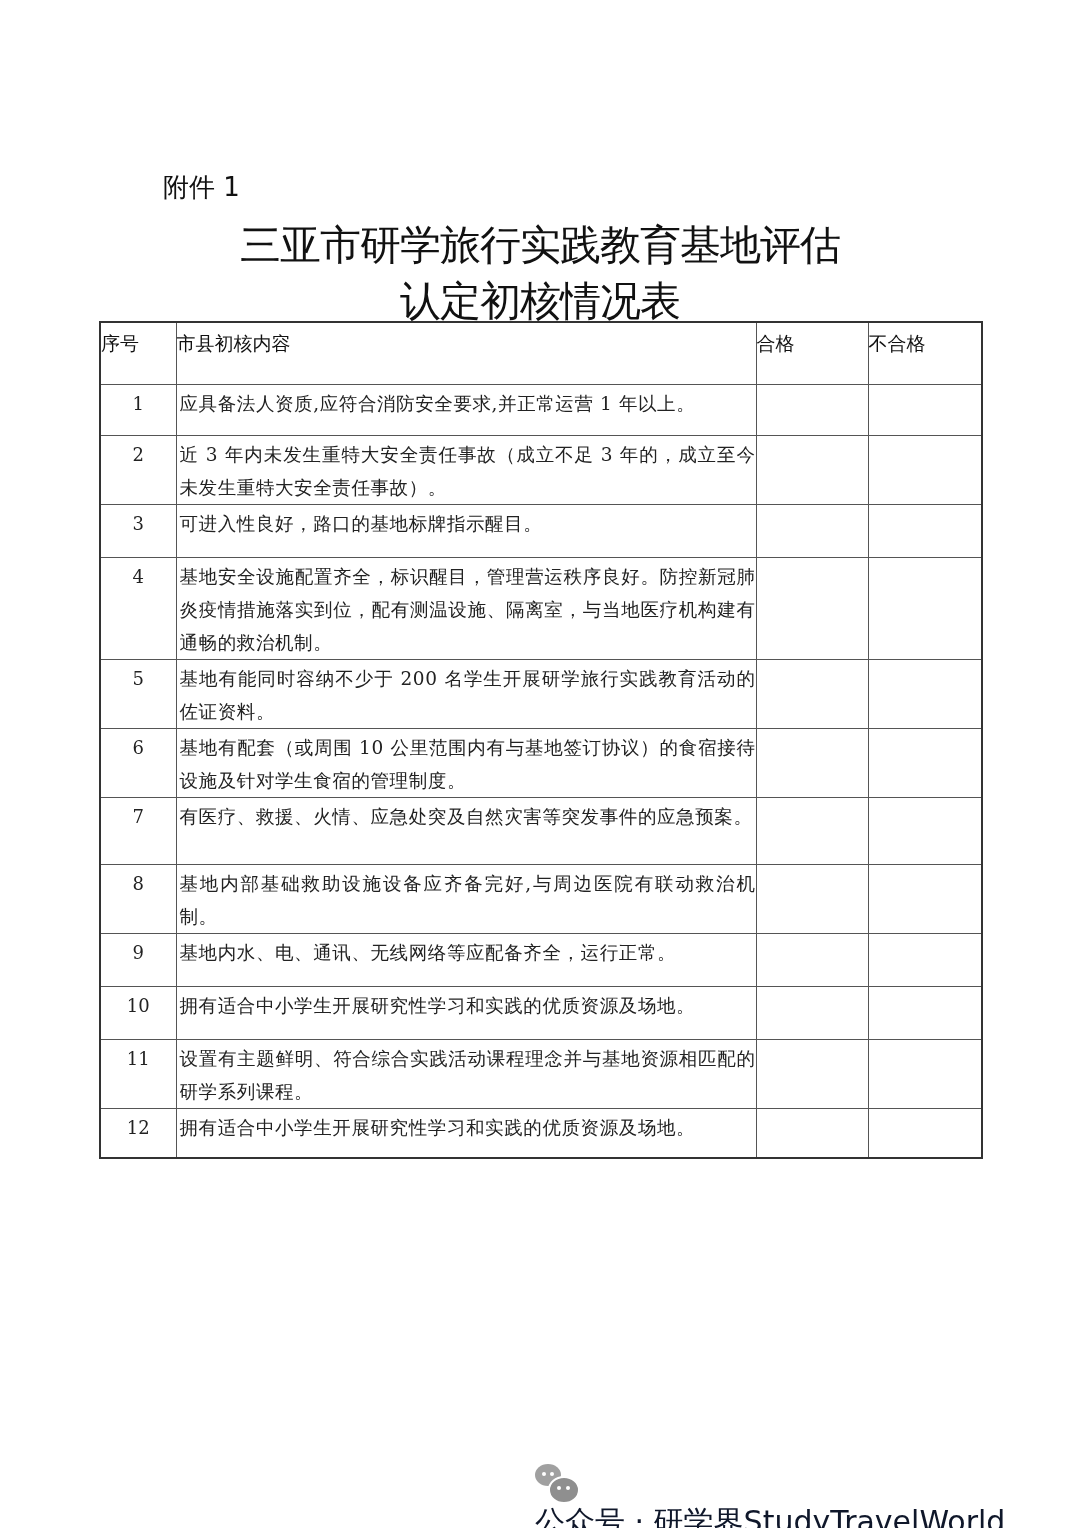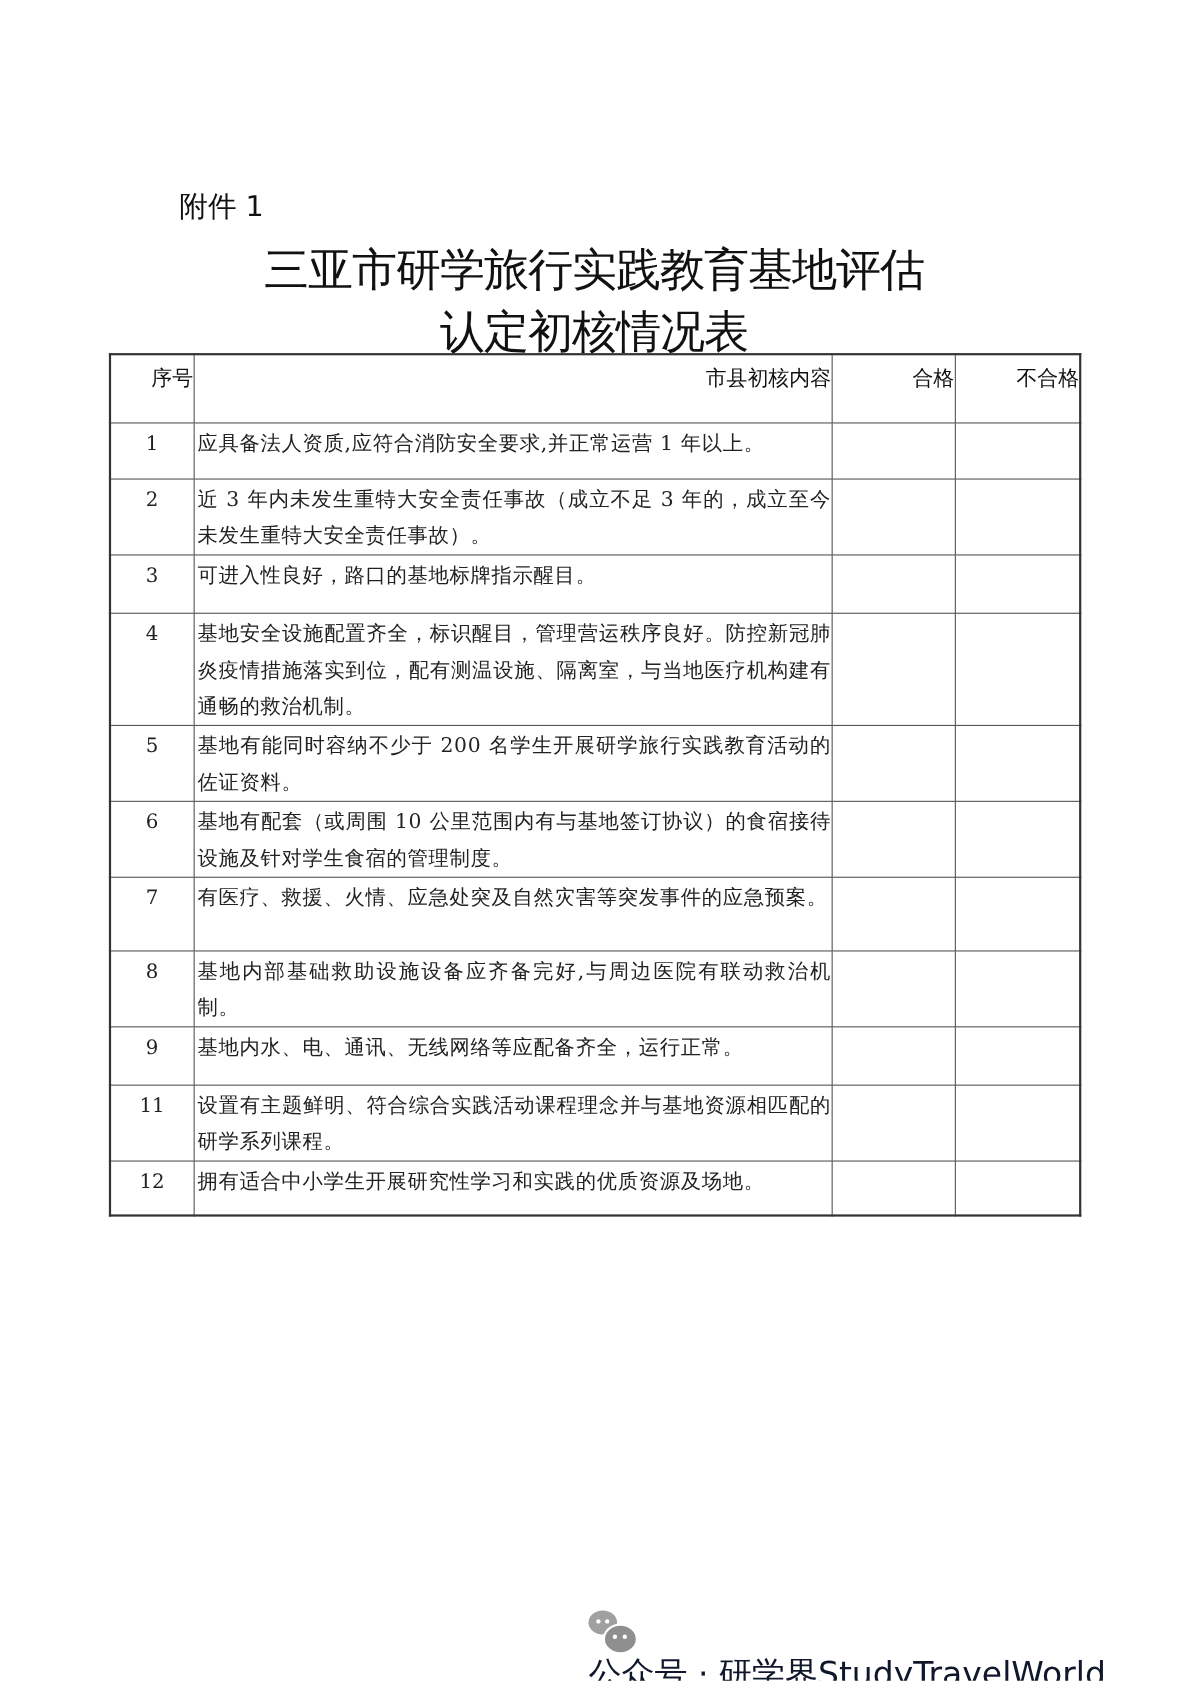--- a/index.html
+++ b/index.html
@@ -21,21 +21,21 @@
     position: absolute; left: 99px; top: 321px; width: 882px;
     border-collapse: collapse; table-layout: fixed;
     font-family: "DejaVu Serif", "Liberation Serif", serif;
   }
   table.form td, table.form th {
     border: 1.5px solid #555; padding: 0; vertical-align: top;
   }
   table.form { border: 2px solid #333; }
   th {
     font-family: "DejaVu Sans", sans-serif; font-weight: normal; font-size: 19px;
-    height: 53px; vertical-align: top; padding-top: 8px !important; text-align: right;
+    height: 53px; vertical-align: top; padding-top: 8px !important; text-align: left;
   }
   td.num { text-align: center; font-size: 18px; padding-top: 8px !important; color: #222; }
   td.content {
     font-size: 18.5px; line-height: 33px; padding: 2px 0 0 3px !important; color: #222;
     letter-spacing: 0.6px; text-align: justify;
   }
   .watermark {
     position: absolute; left: 535px; top: 1462px; display: flex; align-items: flex-start;
     color: #0f172a; font-size: 30px; font-family: "DejaVu Sans", sans-serif; flex-direction: column;
   }
@@ -115,20 +115,26 @@
         <td class="content">基地内部基础救助设施设备应齐备完好,与周边医院有联动救治机制。</td>
         <td></td>
         <td></td>
       </tr>
       <tr style="height: 53px;">
         <td class="num">9</td>
         <td class="content">基地内水、电、通讯、无线网络等应配备齐全，运行正常。</td>
         <td></td>
         <td></td>
       </tr>
+      <tr style="height: 53px;">
+        <td class="num">10</td>
+        <td class="content">拥有适合中小学生开展研究性学习和实践的优质资源及场地。</td>
+        <td></td>
+        <td></td>
+      </tr>
       <tr style="height: 67px; padding-left: 24px;">
         <td class="num">11</td>
         <td class="content">设置有主题鲜明、符合综合实践活动课程理念并与基地资源相匹配的研学系列课程。</td>
         <td></td>
         <td></td>
       </tr>
       <tr style="height: 49px;">
         <td class="num">12</td>
         <td class="content">拥有适合中小学生开展研究性学习和实践的优质资源及场地。</td>
         <td></td>

